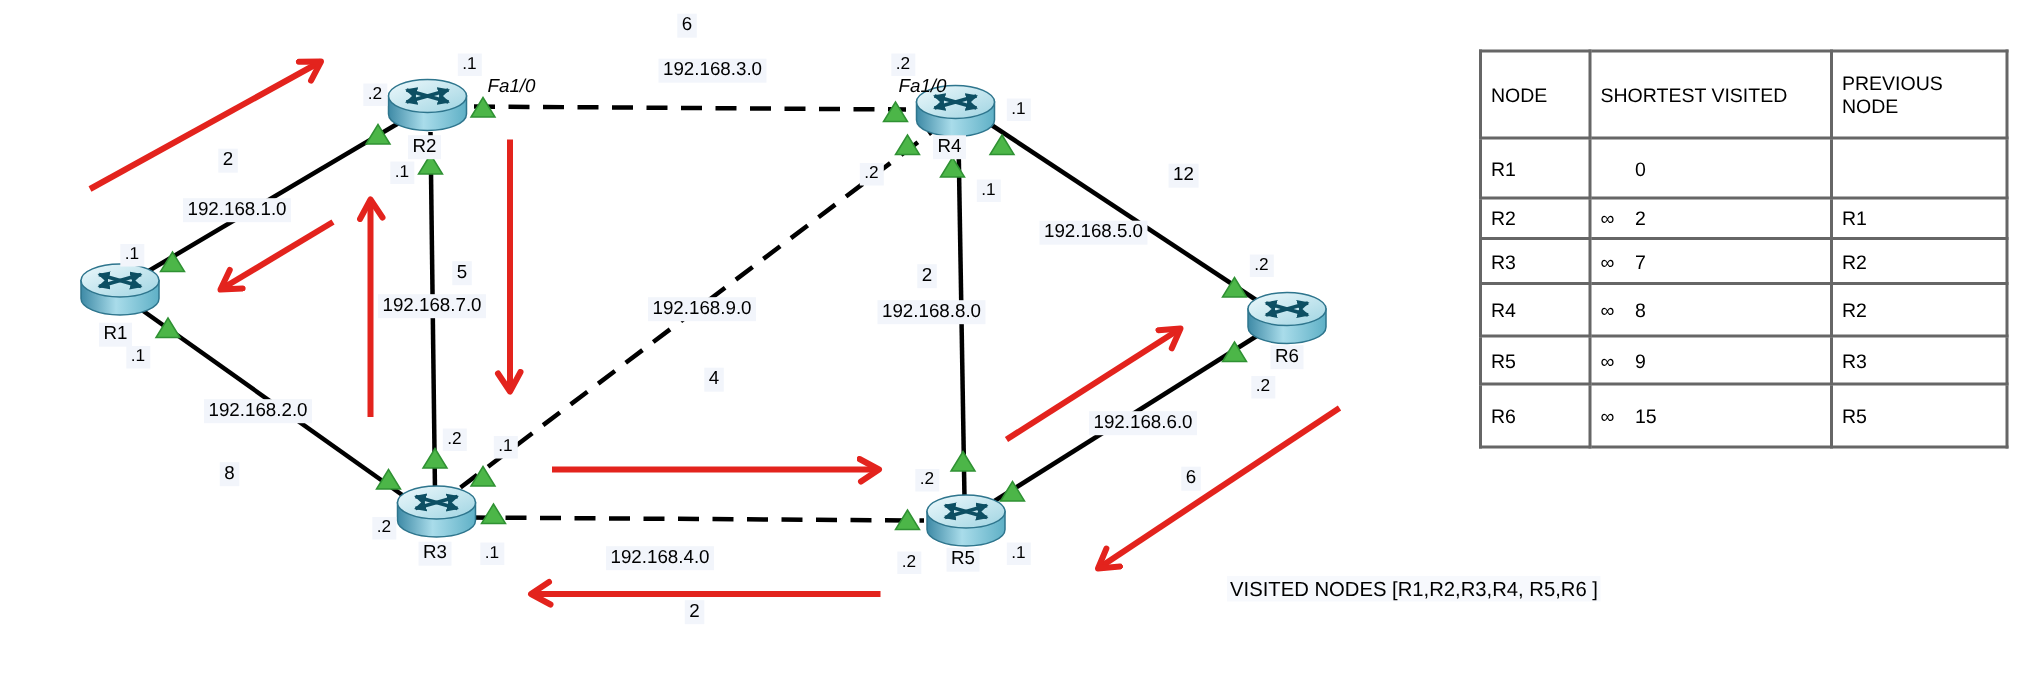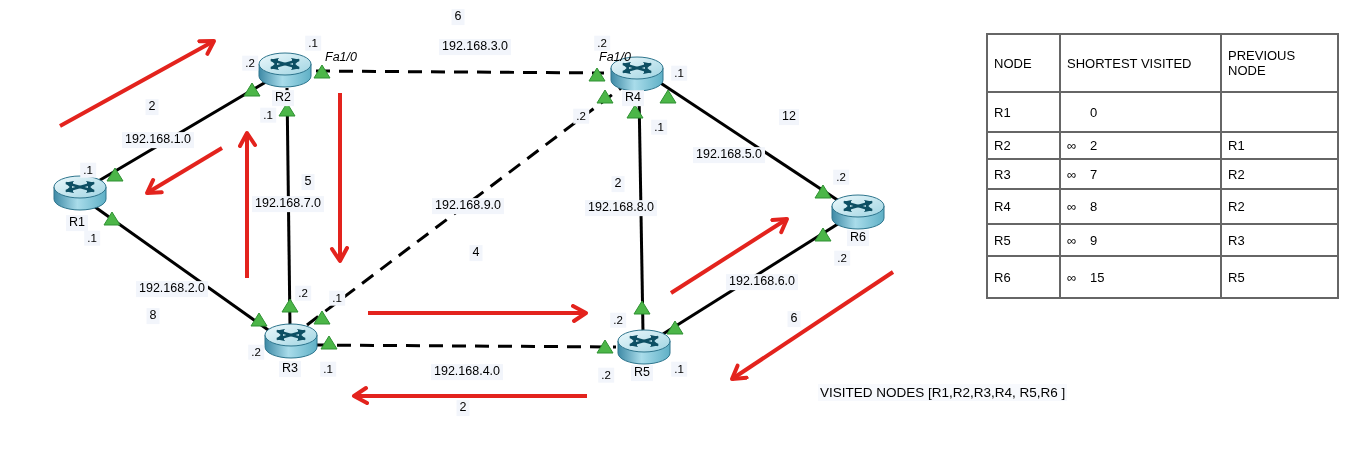--- a/index.html
+++ b/index.html
@@ -152,25 +152,25 @@
   <div class="lbl iface" style="left:581px;top:116px">.2</div>
   <div class="lbl iface" style="left:659px;top:127px">.1</div>
   <div class="lbl iface" style="left:618px;top:320px">.2</div>
   <div class="lbl iface" style="left:606px;top:375px">.2</div>
   <div class="lbl iface" style="left:679px;top:369px">.1</div>
   <div class="lbl iface" style="left:841px;top:177px">.2</div>
   <div class="lbl iface" style="left:842px;top:258px">.2</div>
 
   <div class="lbl net" style="left:158px;top:140px">192.168.1.0</div>
   <div class="lbl cost" style="left:152px;top:107px">2</div>
-  <div class="lbl net" style="left:172px;top:289px">192.168.2.0</div>
+  <div class="lbl net" style="left:172px;top:274px">192.168.2.0</div>
   <div class="lbl cost" style="left:153px;top:316px">8</div>
   <div class="lbl net" style="left:475px;top:47px">192.168.3.0</div>
   <div class="lbl cost" style="left:458px;top:17px">6</div>
-  <div class="lbl net" style="left:467px;top:372px">192.168.4.0</div>
+  <div class="lbl net" style="left:440px;top:372px">192.168.4.0</div>
   <div class="lbl cost" style="left:463px;top:408px">2</div>
   <div class="lbl net" style="left:729px;top:155px">192.168.5.0</div>
   <div class="lbl cost" style="left:789px;top:117px">12</div>
   <div class="lbl net" style="left:762px;top:282px">192.168.6.0</div>
   <div class="lbl cost" style="left:794px;top:319px">6</div>
   <div class="lbl net" style="left:288px;top:204px">192.168.7.0</div>
   <div class="lbl cost" style="left:308px;top:182px">5</div>
   <div class="lbl net" style="left:621px;top:208px">192.168.8.0</div>
   <div class="lbl cost" style="left:618px;top:184px">2</div>
   <div class="lbl net" style="left:468px;top:206px">192.168.9.0</div>

